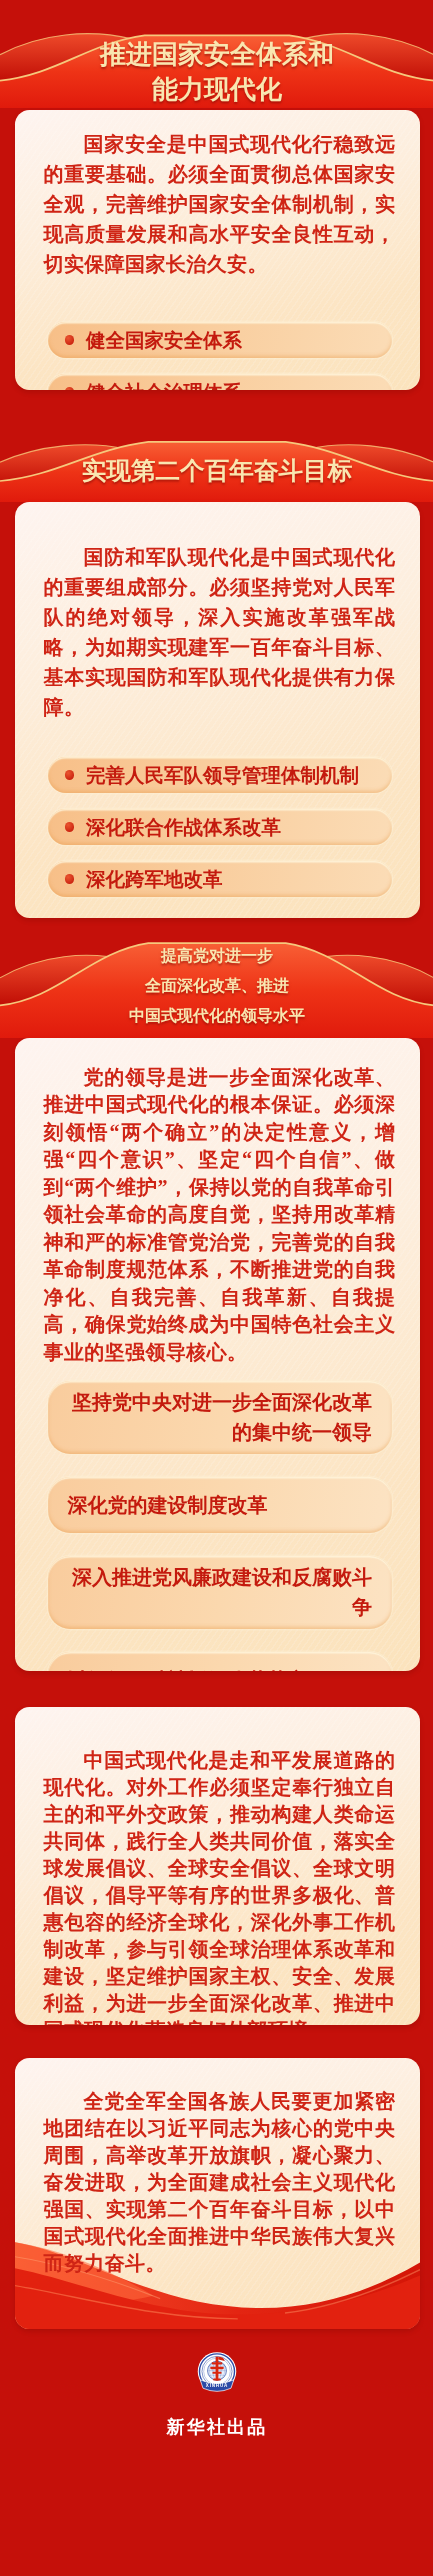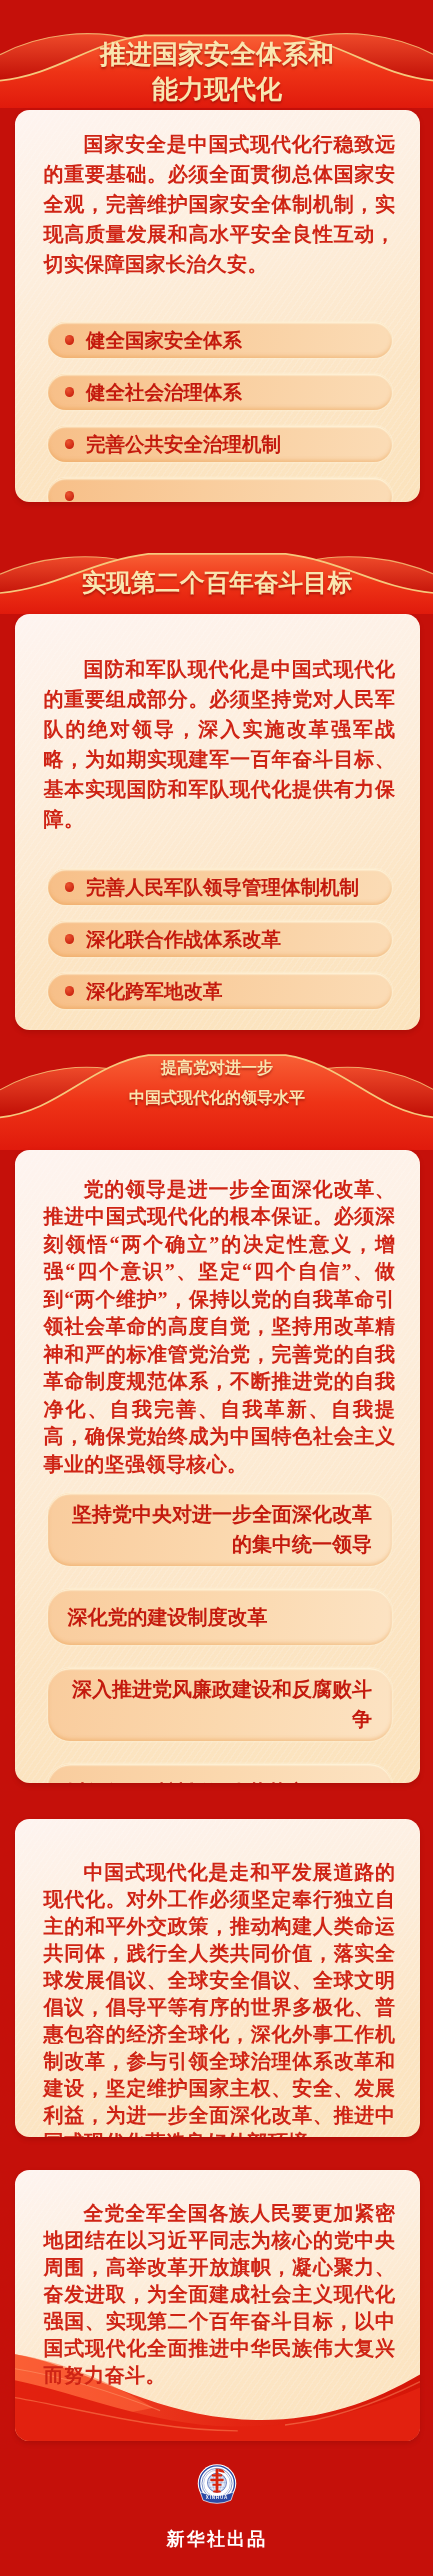--- a/index.html
+++ b/index.html
@@ -27,21 +27,21 @@
   
   .card{
     position:relative;margin:0 14.5px;border-radius:14.5px;overflow:hidden;
     background:linear-gradient(168deg,#fef4f0 0%,#fdeedd 36%,#fce5c4 72%,#fbe3bd 100%);
     box-shadow:0 2.2px 4.3px rgba(120,8,2,.25);
   }
   .card::after{
     content:"";position:absolute;inset:0;border-radius:14.5px;pointer-events:none;
     background:repeating-linear-gradient(125deg,rgba(255,255,255,.13) 0 1.4px,rgba(255,255,255,0) 1.4px 5px);
   }
-  .c1{margin-top:2.2px;height:392px;}
+  .c1{margin-top:2.2px;height:280px;}
   .c2{height:416px;}
   .c3{height:633px;}
   .c4{margin-top:36px;height:318px;}
   .c5{margin-top:33px;height:271px;}
   .para{
     position:relative;z-index:2;margin:0 24px 0 29px;
     color:#cf2415;font-weight:bold;font-size:20px;
     text-align:justify;text-indent:2em;letter-spacing:0.4px;
   }
   .c1 .para{padding-top:19px;line-height:30px;}
@@ -191,20 +191,21 @@
     </defs>
     <path d="M0 62 C 55 30, 122 24, 178 38 C 124 68, 70 94, 0 100 Z" fill="url(#wing3)"></path>
     <path d="M600 62 C 545 30, 478 24, 422 38 C 476 68, 530 94, 600 100 Z" fill="url(#wing3)"></path>
     <path d="M0 62 C 55 30, 122 24, 178 38" fill="none" stroke="#f6c87c" stroke-width="1.5" opacity=".8"></path>
     <path d="M600 62 C 545 30, 478 24, 422 38" fill="none" stroke="#f6c87c" stroke-width="1.5" opacity=".8"></path>
     <path d="M0 145 L0 100 C 80 92, 125 26, 205 14 L395 14 C 475 26, 520 92, 600 100 L600 145 Z" fill="url(#band3)"></path>
     <path d="M0 100 C 80 92, 125 26, 205 14 L395 14 C 475 26, 520 92, 600 100" fill="none" stroke="#f6c87c" stroke-width="2.4"></path>
   </svg>
   <div class="banner-title">
     <span>提高党对进一步</span>
+    <span>全面深化改革、推进</span>
     <span>中国式现代化的领导水平</span>
   </div>
 </div>
 
 <div class="card c3">
   <div class="para">党的领导是进一步全面深化改革、推进中国式现代化的根本保证。必须深刻领悟“两个确立”的决定性意义，增强“四个意识”、坚定“四个自信”、做到“两个维护”，保持以党的自我革命引领社会革命的高度自觉，坚持用改革精神和严的标准管党治党，完善党的自我革命制度规范体系，不断推进党的自我净化、自我完善、自我革新、自我提高，确保党始终成为中国特色社会主义事业的坚强领导核心。</div>
   <div class="pills">
     <div class="pill pill-s3">
       <span>坚持党中央对进一步全面深化改革的集中统一领导</span>
     </div>

